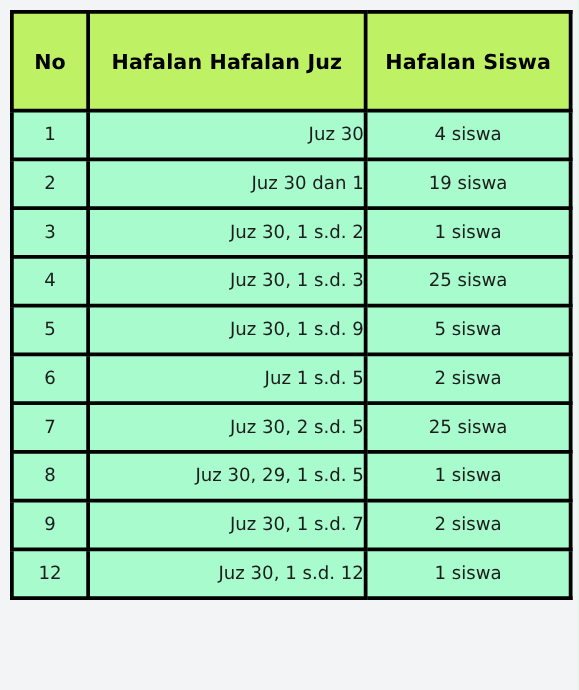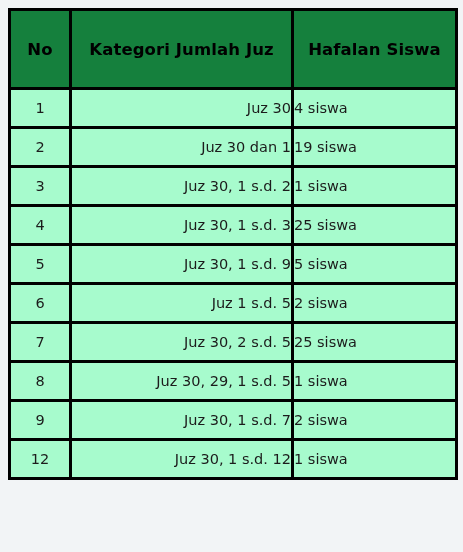--- a/index.html
+++ b/index.html
@@ -34,21 +34,21 @@
 
   table.hafalan-table th,
   table.hafalan-table td {
     border: 3px solid #000000;
     padding: 0;
     box-sizing: border-box;
   }
 
   
   thead th {
-    background: #15803d;
+    background: #bef264;
     color: #000000;
     height: 79px;
     font-size: 16.5px;
     font-weight: bold;
     text-align: center;
     vertical-align: middle;
     letter-spacing: 0.1px;
   }
   thead th.th-no { font-size: 16.5px; }
 
@@ -62,37 +62,38 @@
     vertical-align: middle;
   }
   tbody td.cell-no {
     text-align: center;
   }
   tbody td.cell-kategori {
     text-align: right;
     padding-left: 10px;
   }
   tbody td.cell-jumlah {
+    text-align: center;
     margin-left: 41px;
   }
 </style>
 </head>
 <body>
 
 <div id="table-wrap">
   <table class="hafalan-table">
     <colgroup>
       <col class="col-no">
       <col class="col-kat">
       <col class="col-jumlah">
     </colgroup>
     <thead>
       <tr>
         <th class="th-no">No</th>
-        <th class="th-kategori">Kategori Jumlah Juz</th>
+        <th class="th-kategori">Hafalan Hafalan Juz</th>
         <th class="th-jumlah">Hafalan Siswa</th>
       </tr>
     </thead>
     <tbody>
       <tr>
         <td class="cell-no">1</td>
         <td class="cell-kategori">Juz 30</td>
         <td class="cell-jumlah">4 siswa</td>
       </tr>
       <tr>

